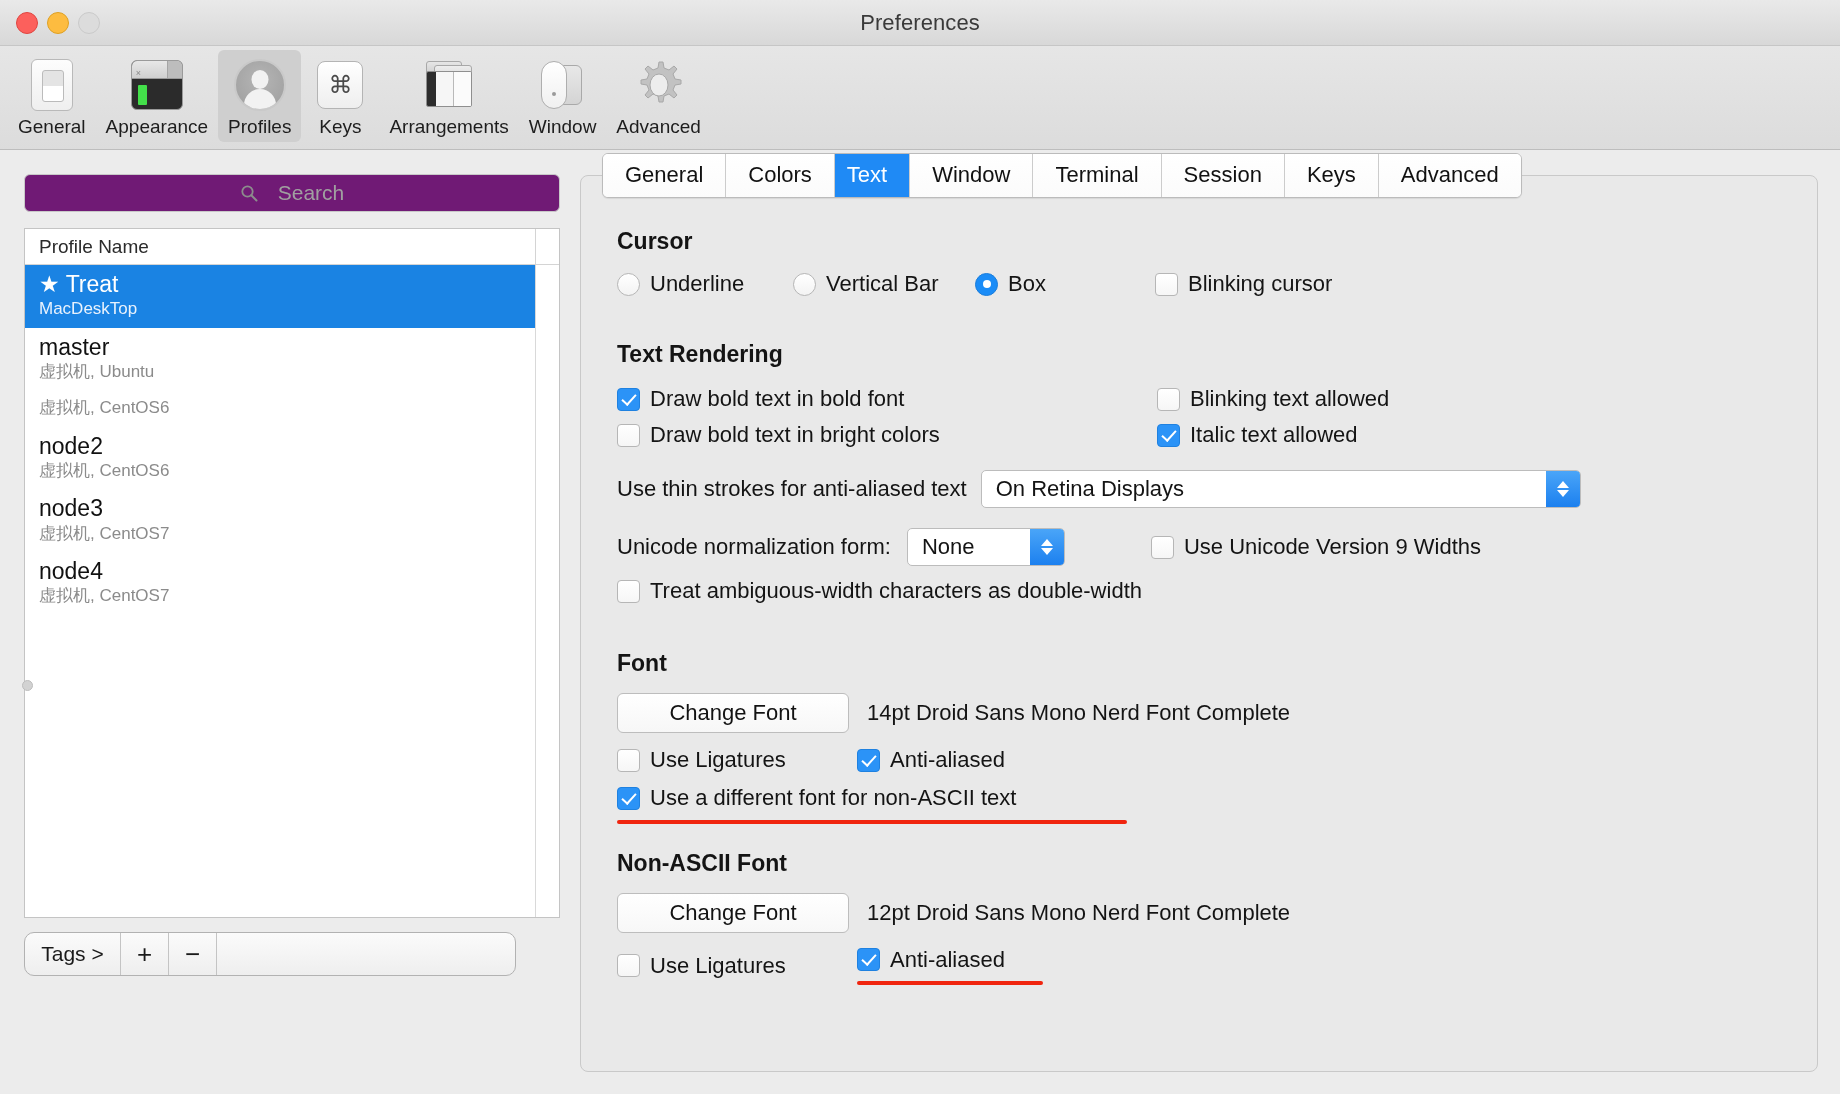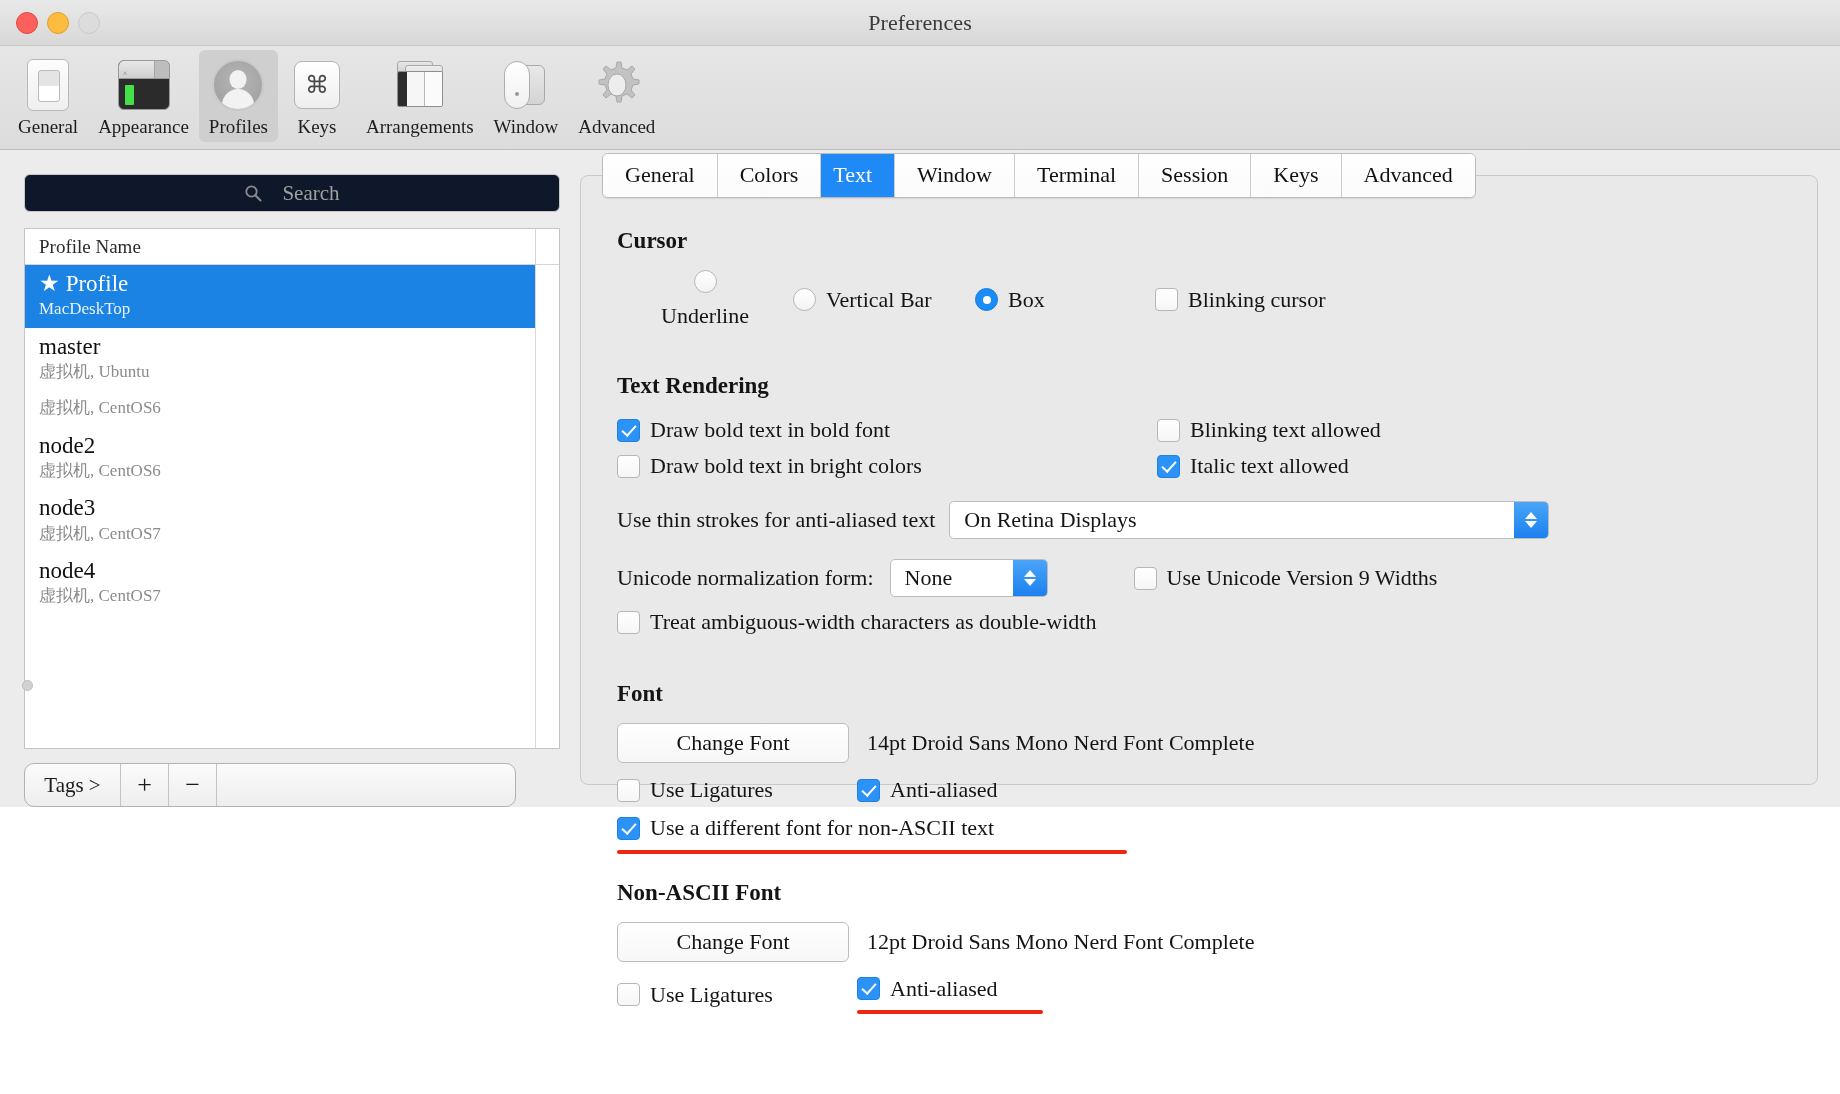--- a/index.html
+++ b/index.html
@@ -5,23 +5,23 @@
   * { box-sizing: border-box; margin: 0; padding: 0; }
   html, body {
     width: 1840px; height: 1094px;
     font-family: "Liberation Sans", "DejaVu Sans", sans-serif;
     background: #ffffff;
     overflow: hidden;
     -webkit-font-smoothing: antialiased;
   }
   #window {
     position: relative;
-    width: 1840px; height: 807px;
+    width: 1840px; height: 1094px;
     background: #ececec;
-    display: flex; flex-direction: column; font-family: Liberation Serif, serif;
+    display: flex; flex-direction: column;
   }
 
   
   .titlebar {
     position: relative;
     height: 46px;
     background: linear-gradient(to bottom, #e9e9e9 0%, #d8d8d8 100%);
     border-bottom: 1px solid #c6c6c6;
     flex: 0 0 46px;
   }
@@ -150,21 +150,21 @@
   
   .left {
     width: 580px; flex: 0 0 580px;
     background: #ececec;
     padding: 24px 20px 0 24px;
     position: relative;
     display: flex; flex-direction: column;
   }
   .searchbox {
     height: 38px;
-    background: #0f172a;
+    background: #701a75;
     border: 1px solid #c8c8c8;
     border-radius: 6px;
     display: flex; align-items: center; justify-content: center;
     gap: 20px;
     flex: 0 0 38px;
   }
   .searchbox .mag { width:18px; height:18px; }
   .search-ph { font-size: 21px; color: #a0a0a0; }
 
   .listwrap {
@@ -430,21 +430,21 @@
       </div>
 
       <div class="listwrap">
         <div class="list-header">
           <div class="col">Profile Name</div>
           <div class="colsep"></div>
         </div>
         <div class="list-body">
           <div class="list-rows">
             <div class="prow selected">
-              <div class="pname"><span class="star">★</span><span>Profile</span></div>
+              <div class="pname"><span class="star">★</span><span>Treat</span></div>
               <div class="psub">MacDeskTop</div>
             </div>
             <div class="prow">
               <div class="pname">master</div>
               <div class="psub">虚拟机, Ubuntu</div>
             </div>
             <div class="prow">
               <div class="psub">虚拟机, CentOS6</div>
             </div>
             <div class="prow">
@@ -484,21 +484,21 @@
         <div class="tab">Session</div>
         <div class="tab">Keys</div>
         <div class="tab">Advanced</div>
       </div>
 
       <div class="panel">
         <div class="panel-inner">
 
           <div class="sect-title">Cursor</div>
           <div class="row" style="margin-top:16px;">
-            <div class="ctl" style="width:176px;flex-direction:column;">
+            <div class="ctl" style="width:176px;">
               <span class="radio"></span>
               <span class="lbl">Underline</span>
             </div>
             <div class="ctl" style="width:182px;">
               <span class="radio"></span>
               <span class="lbl">Vertical Bar</span>
             </div>
             <div class="ctl" style="width:180px;">
               <span class="radio on"></span>
               <span class="lbl">Box</span>

